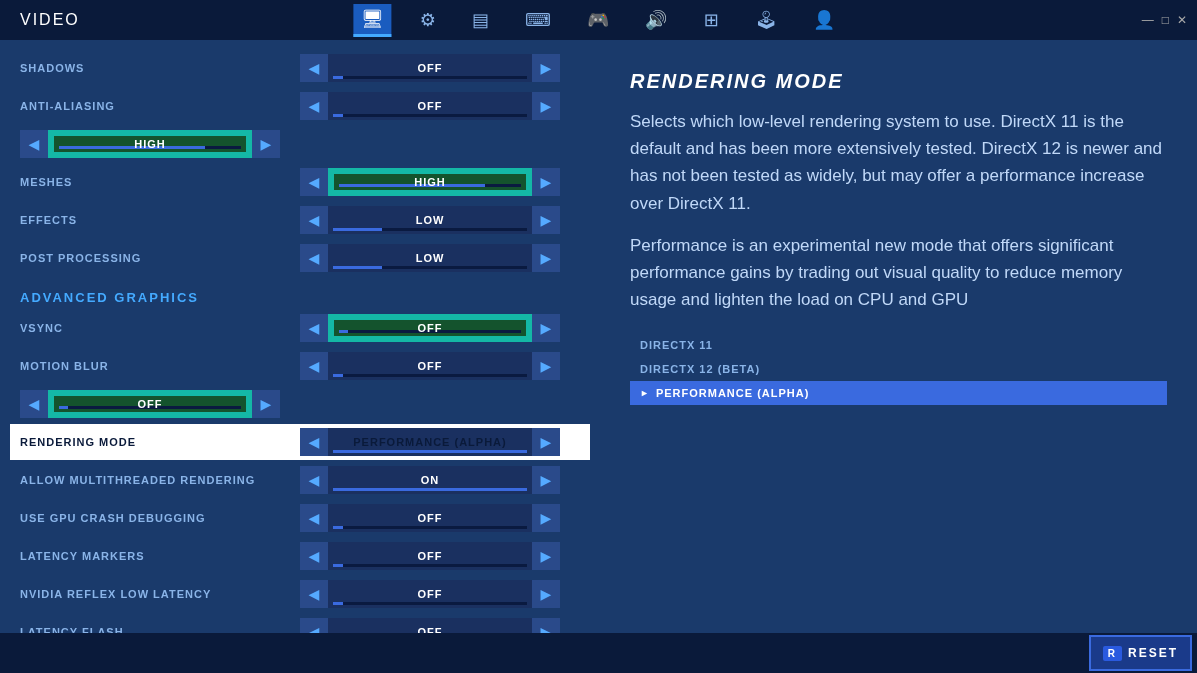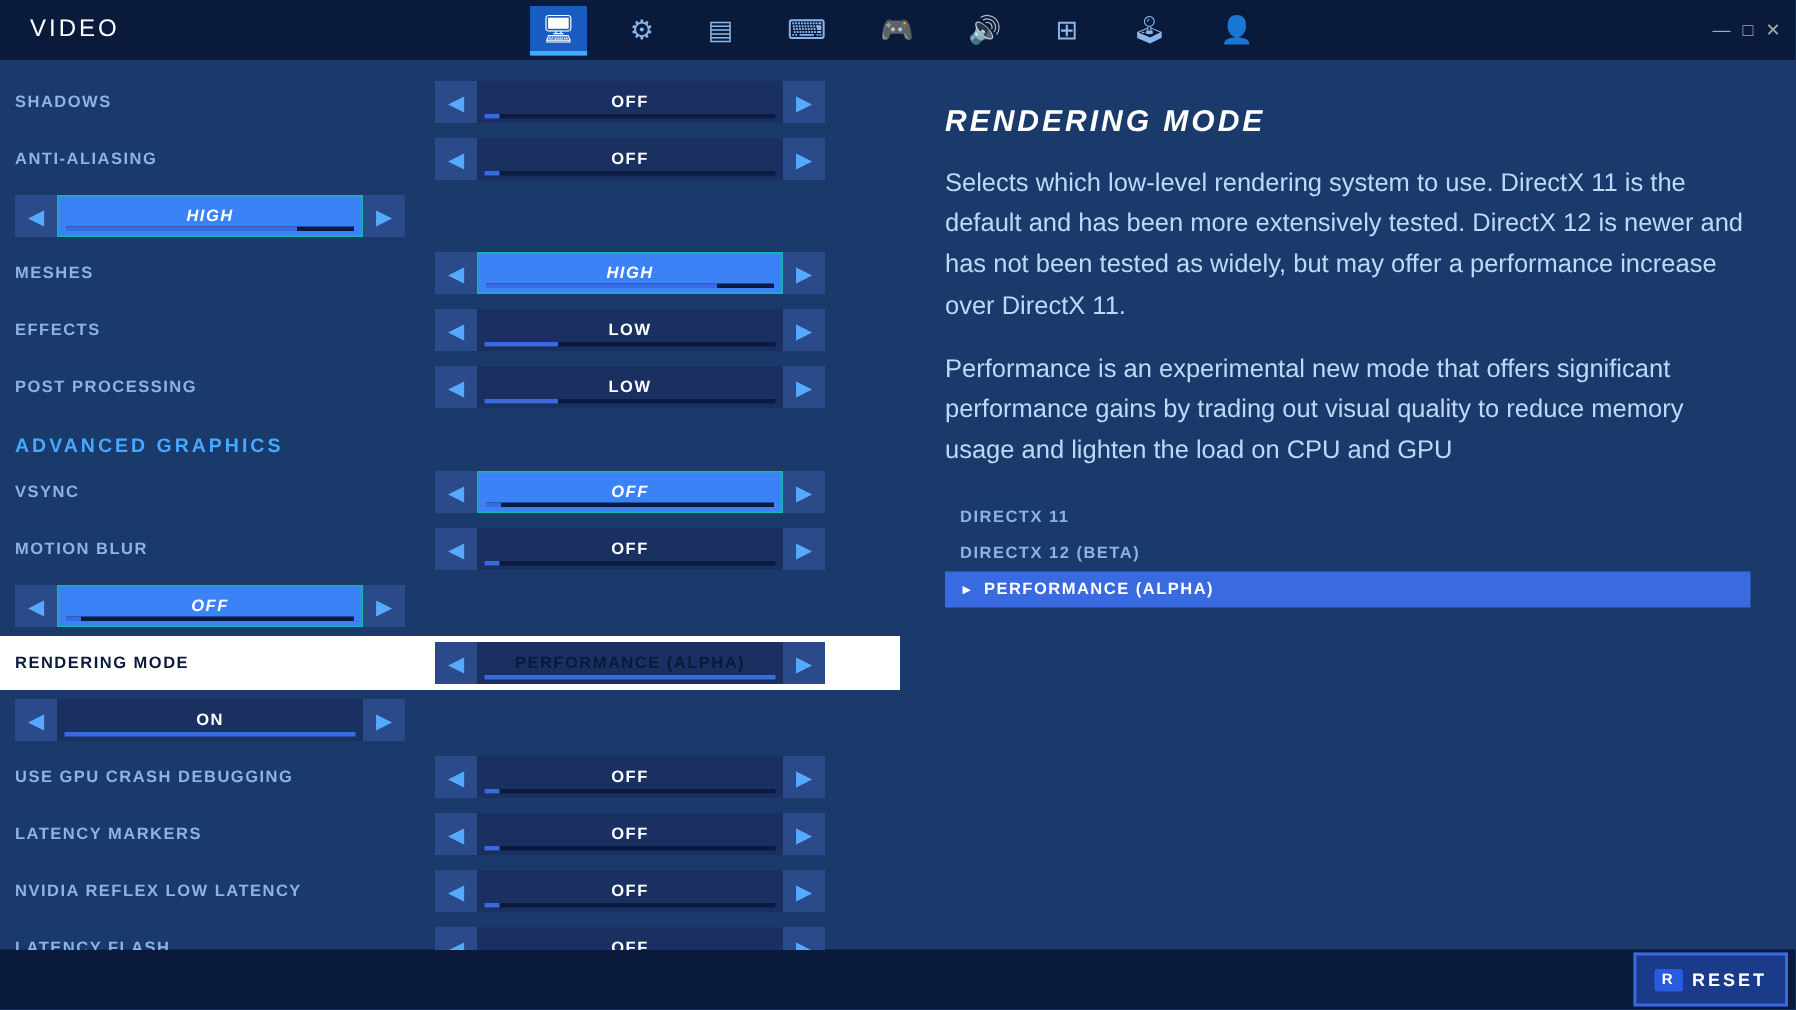--- a/index.html
+++ b/index.html
@@ -68,21 +68,21 @@
     
     .main-content {
       display: flex;
       height: calc(673px - 40px - 40px);
       background: #1a3a6b;
     }
 
     
     .left-panel {
       width: 600px;
-      padding: 10px 0;
+      padding: 10px 10px;
       overflow-y: auto;
     }
     .left-panel::-webkit-scrollbar { width: 6px; }
     .left-panel::-webkit-scrollbar-track { background: #0d2a55; }
     .left-panel::-webkit-scrollbar-thumb { background: #2a5aaa; }
 
     .setting-row {
       display: flex;
       align-items: center;
       height: 36px;
@@ -132,23 +132,22 @@
       flex: 1;
       height: 28px;
       background: #1a3060;
       display: flex;
       flex-direction: column;
       align-items: center;
       justify-content: center;
       position: relative;
     }
     .value-box.highlighted {
-      background: #3b82f6;
-      border: 1px solid #14b8a6;
-      font-style: italic;
+      background: #14532d;
+      border: 6px solid #14b8a6;
     }
     .value-text {
       color: white;
       font-size: 11px;
       font-weight: 900;
       letter-spacing: 1px;
       text-transform: uppercase;
       z-index: 1;
       text-align: right;
     }
@@ -421,20 +420,21 @@
         <div class="value-box ">
           <span class="value-text" style="color:#0a1a3a">PERFORMANCE (ALPHA)</span>
           <div class="value-bar">
             <div class="value-bar-fill" style="width:100%"></div>
           </div>
         </div>
         <button class="arrow-btn">▶</button>
       </div>
     </div>
         <div class="setting-row">
+      <div class="setting-label">ALLOW MULTITHREADED RENDERING</div>
       <div class="setting-control">
         <button class="arrow-btn">◀</button>
         <div class="value-box ">
           <span class="value-text" style="">ON</span>
           <div class="value-bar">
             <div class="value-bar-fill" style="width:100%"></div>
           </div>
         </div>
         <button class="arrow-btn">▶</button>
       </div>

